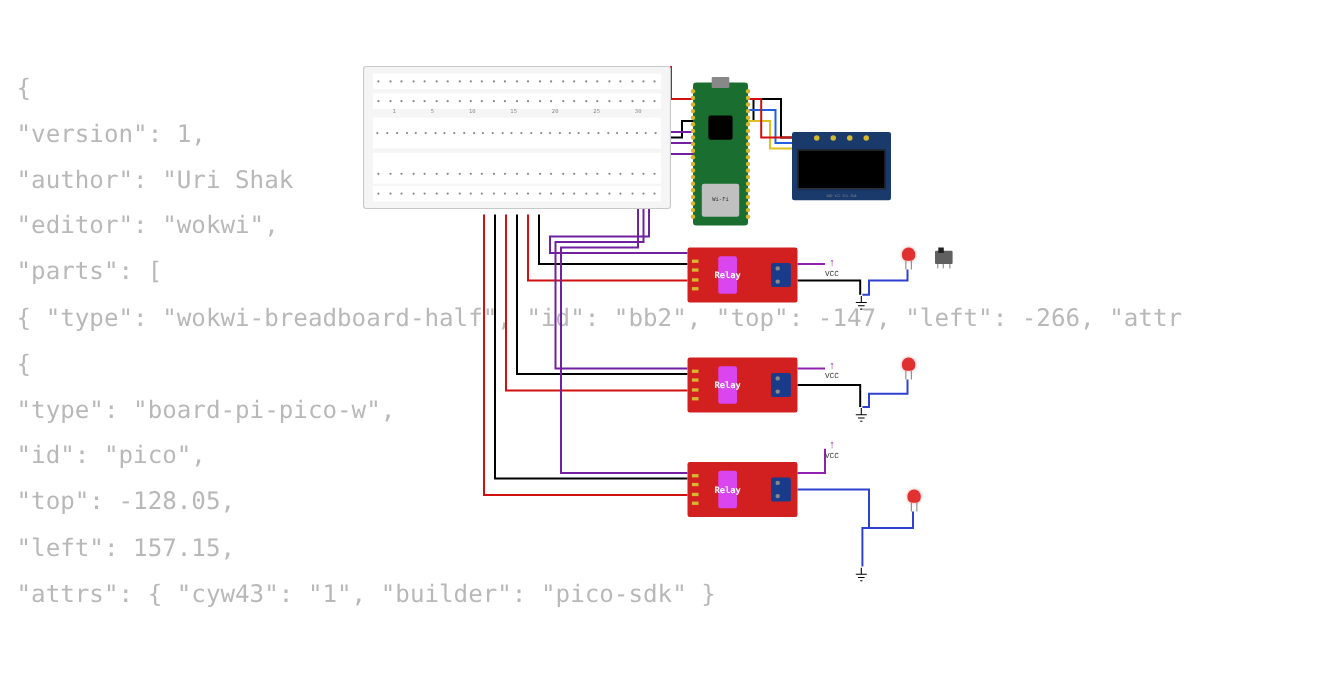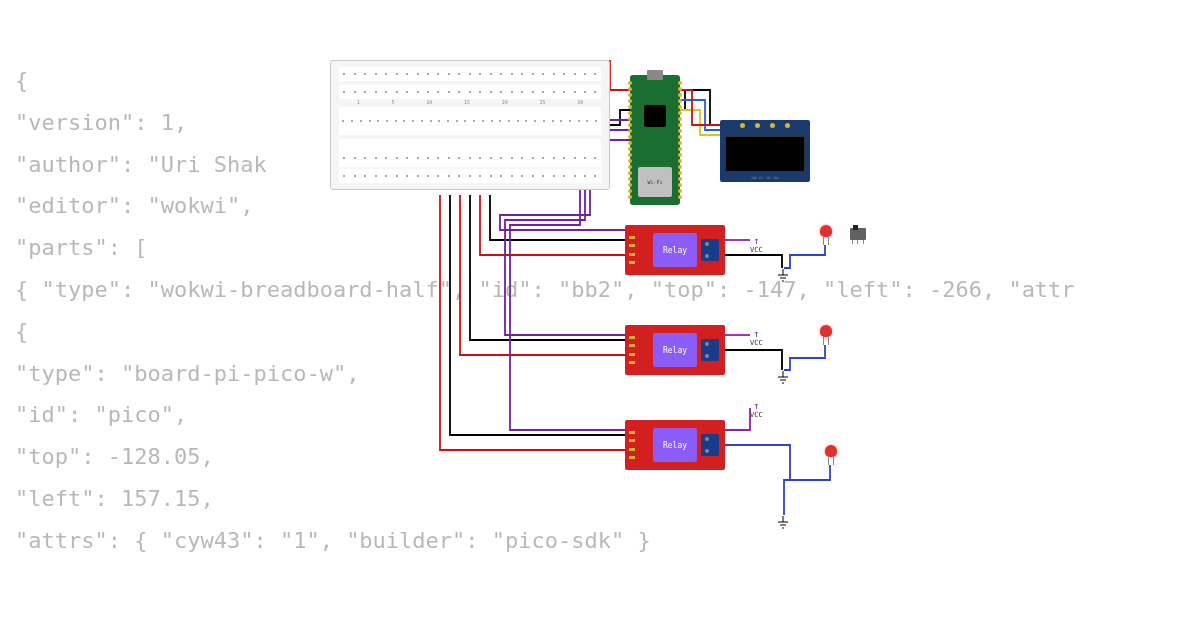--- a/index.html
+++ b/index.html
@@ -34,21 +34,21 @@
 
 
 .oled { position: absolute; top: 60px; left: 390px; width: 90px; height: 62px; background: #1a3a6b; border-radius: 2px; }
 .oled-screen { position: absolute; top: 16px; left: 5px; right: 5px; bottom: 10px; background: #000; border: 1px solid #333; }
 .oled-pins { position: absolute; top: 3px; left: 15px; right: 15px; height: 8px; display: flex; justify-content: space-around; }
 .oled-pins span { width: 5px; height: 5px; background: #d4b830; border-radius: 50%; }
 .oled-label { position: absolute; bottom: 2px; left: 0; right: 0; font-size: 3px; color: #888; text-align: center; }
 
 
 .relay { position: absolute; width: 100px; height: 50px; background: #d22020; border-radius: 2px; }
-.relay-block { position: absolute; top: 8px; left: 28px; width: 44px; height: 34px; background: #8b5cf6; border-radius: 2px; display: flex; align-items: center; justify-content: center; font-size: 8px; color: #fff; }
+.relay-block { position: absolute; top: 8px; left: 28px; width: 17px; height: 34px; background: #d946ef; border-radius: 2px; display: flex; align-items: center; justify-content: center; font-size: 8px; color: #fff; font-weight: bold; }
 .relay-term { position: absolute; top: 14px; right: 6px; width: 18px; height: 22px; background: #1a3a8a; border-radius: 2px; }
 .relay-term::before { content:""; position:absolute; top:3px; left:4px; width:4px; height:4px; background:#888; border-radius:50%; }
 .relay-term::after { content:""; position:absolute; bottom:3px; left:4px; width:4px; height:4px; background:#888; border-radius:50%; }
 .relay-pins { position: absolute; top: 8px; left: 4px; width: 8px; height: 34px; display: flex; flex-direction: column; justify-content: space-around; }
 .relay-pins span { width: 6px; height: 3px; background: #d4b830; }
 .relay1 { top: 165px; left: 295px; }
 .relay2 { top: 265px; left: 295px; }
 .relay3 { top: 360px; left: 295px; }
 
 
@@ -58,21 +58,21 @@
 .led1 { top: 165px; left: 490px; }
 .led2 { top: 265px; left: 490px; }
 .led3 { top: 385px; left: 495px; }
 
 .gnd { position: absolute; width: 12px; height: 14px; }
 .gnd svg { width: 100%; height: 100%; }
 .gnd1 { top: 208px; left: 447px; }
 .gnd2 { top: 310px; left: 447px; }
 .gnd3 { top: 455px; left: 447px; }
 
-.vcc { position: absolute; font-size: 7px; color: #333; }
+.vcc { position: absolute; font-size: 7px; color: #333; font-family: Liberation Mono, monospace; }
 .vcc::before { content: "↑"; display: block; text-align: center; font-size: 10px; color: #9020b0; }
 .vcc1 { top: 175px; left: 420px; }
 .vcc2 { top: 268px; left: 420px; }
 .vcc3 { top: 340px; left: 420px; }
 
 
 .switch { position: absolute; top: 168px; left: 520px; width: 16px; height: 12px; background: #606060; border-radius: 1px; }
 .switch::after { content:""; position: absolute; top: -3px; left: 3px; width: 5px; height: 5px; background: #222; }
 .switch-pins { position: absolute; bottom: -4px; left: 0; right: 0; height: 4px; display: flex; justify-content: space-around; }
 .switch-pins span { width: 1px; height: 4px; background: #888; }

